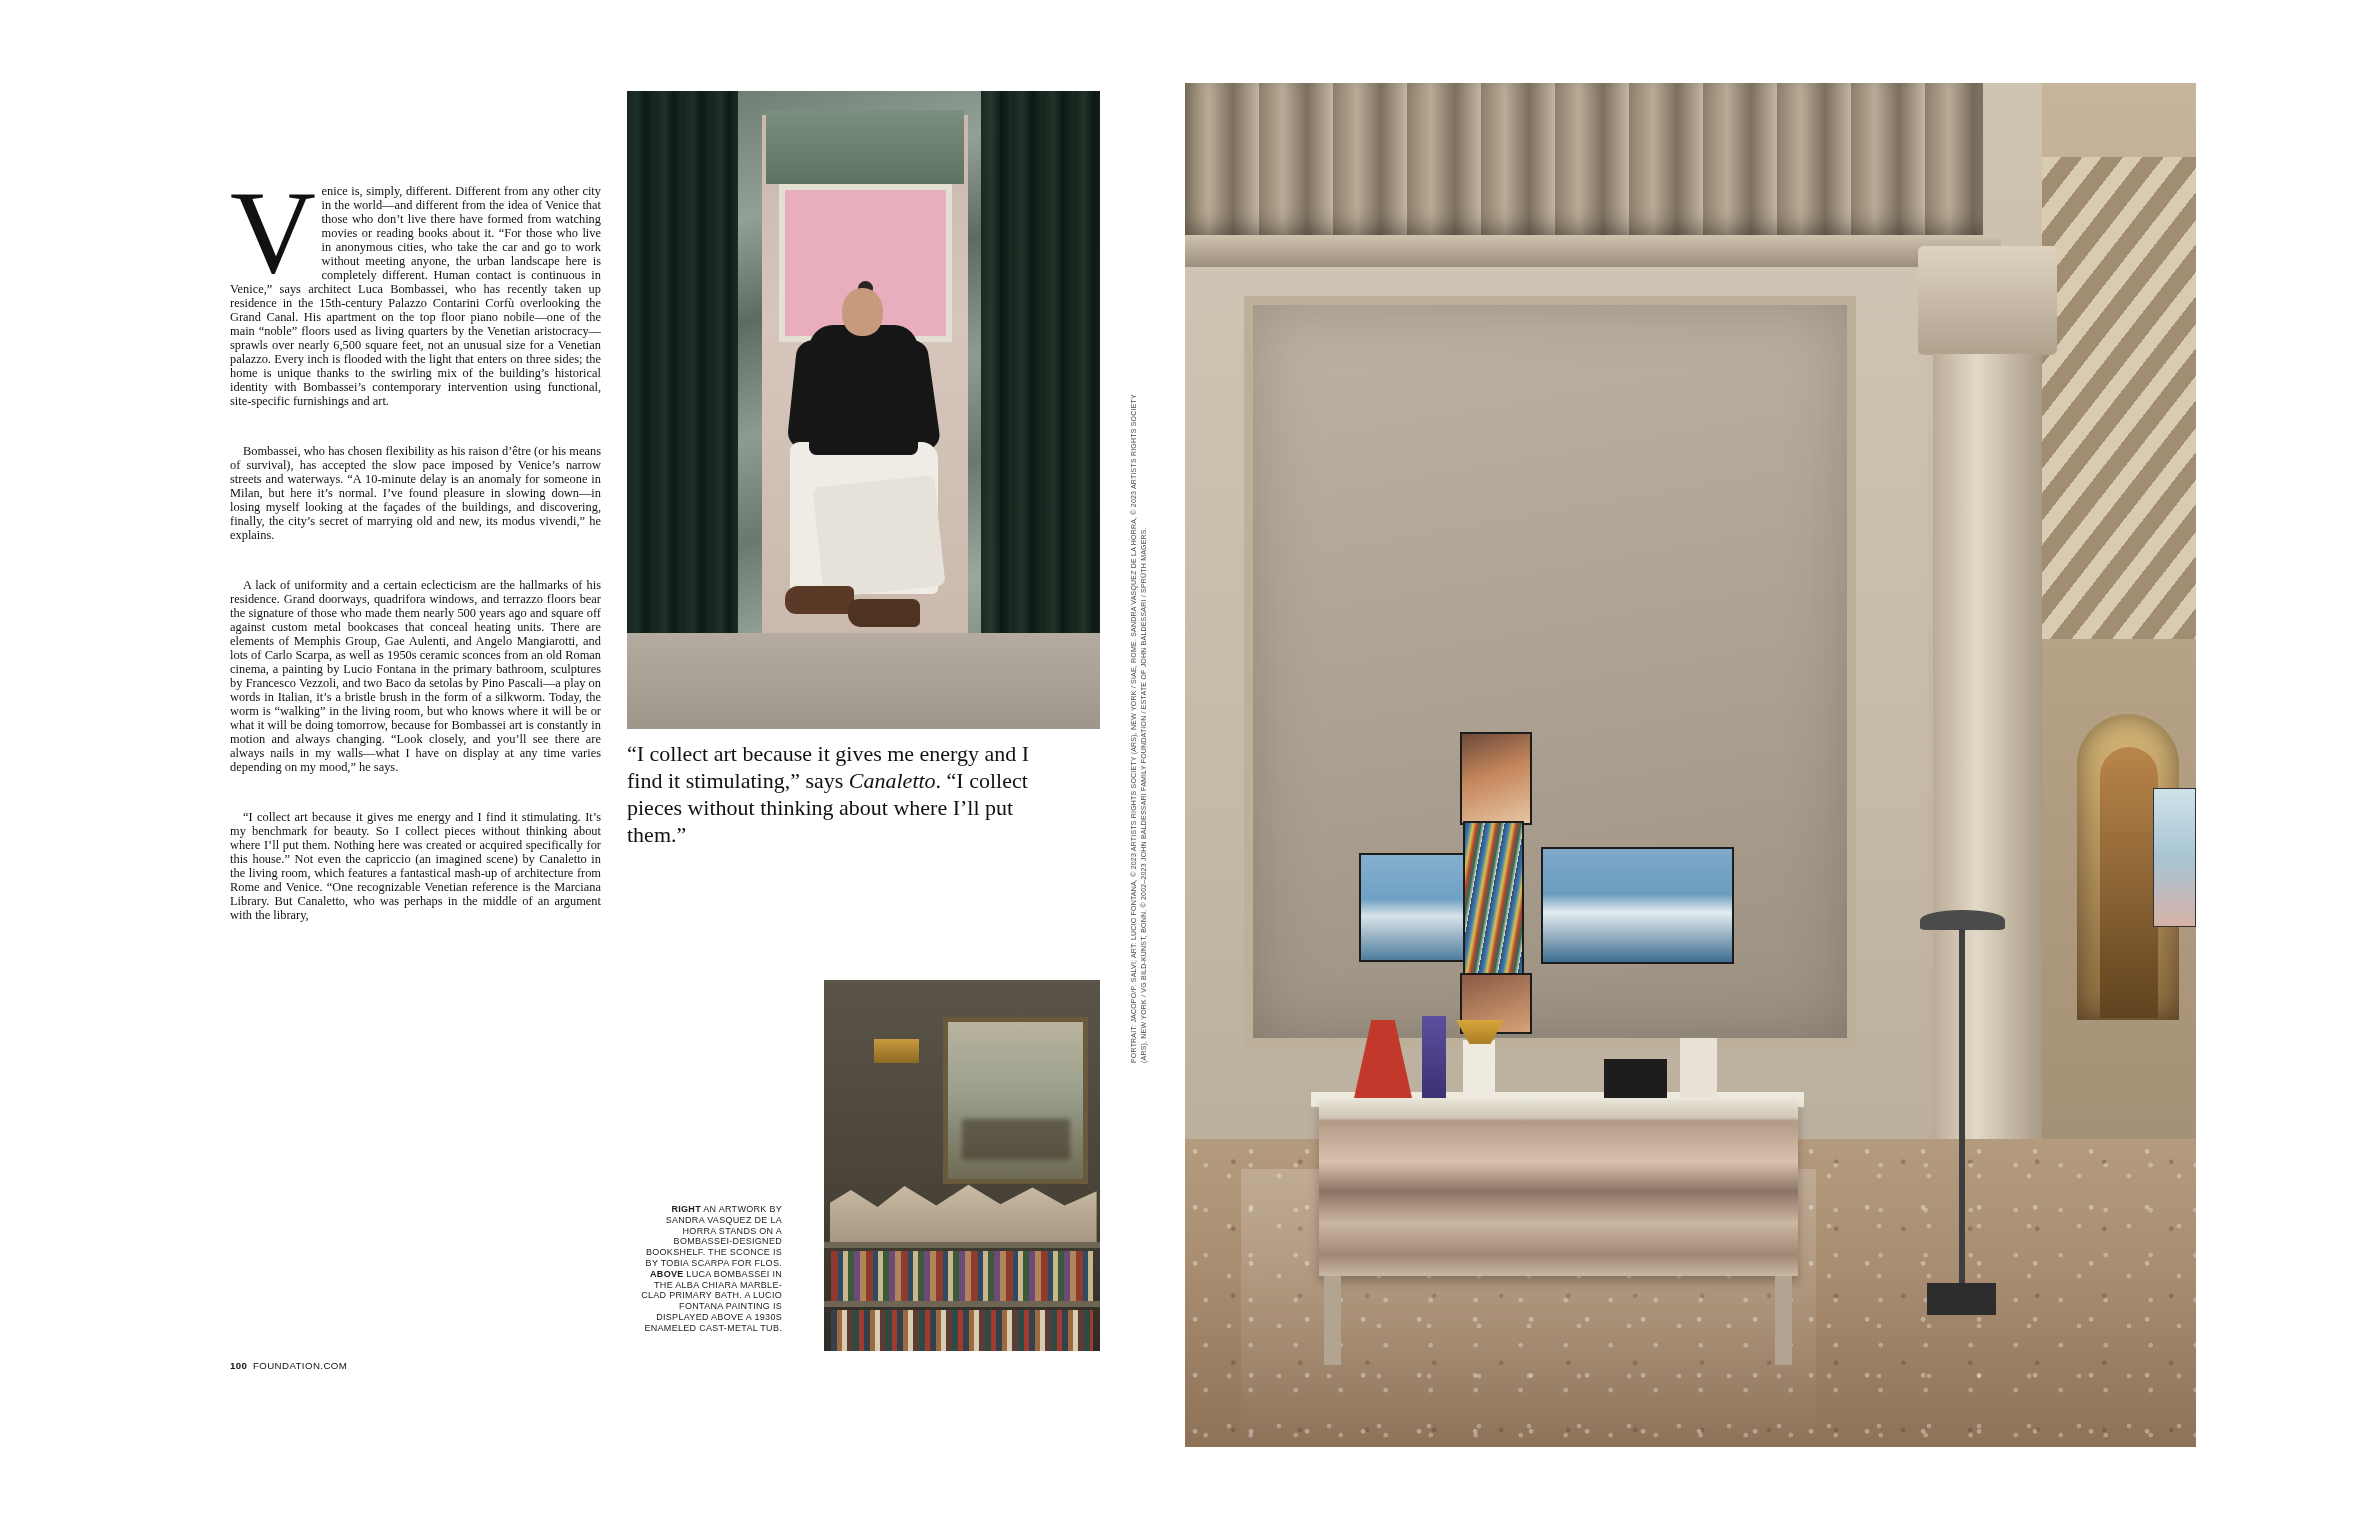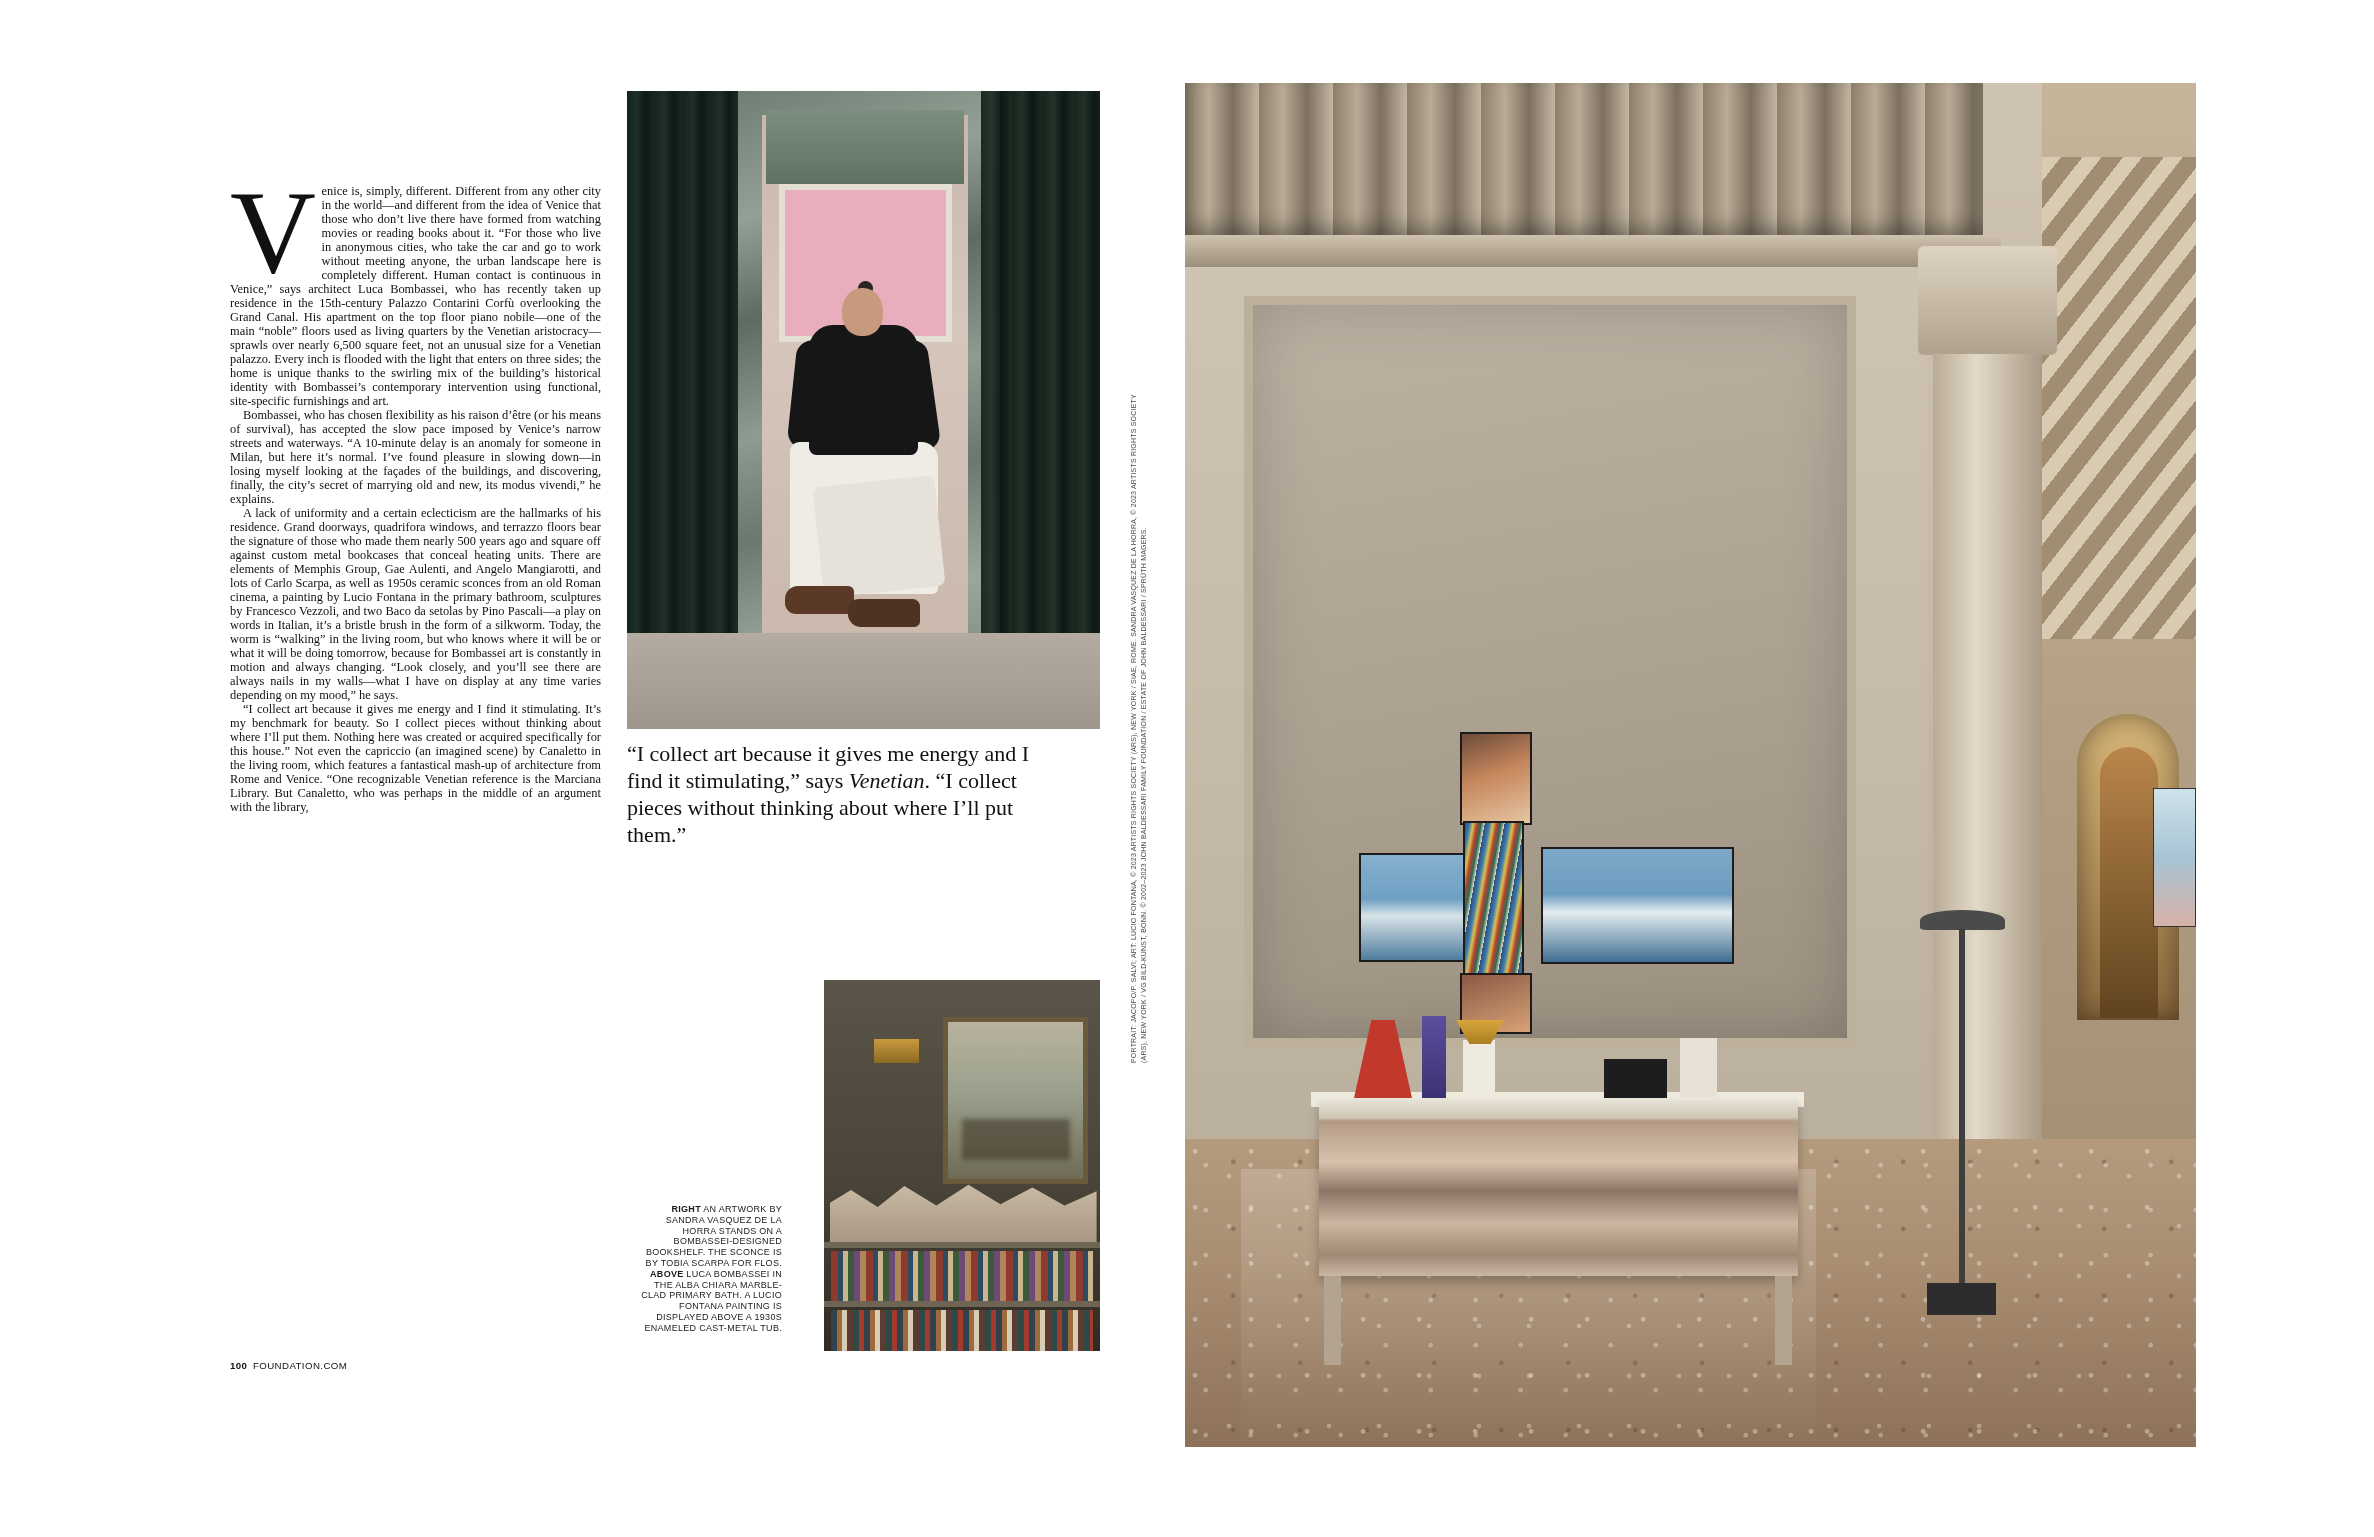--- a/index.html
+++ b/index.html
@@ -31,20 +31,21 @@
     line-height: 14px;
     color: #111111;
     text-align: justify;
     hyphens: auto;
   }
   .text-col p {
     margin: 0;
   }
   .text-col p + p {
     text-indent: 13px;
+    margin-top: 36px;
   }
   .dropcap {
     float: left;
     font-family: "Liberation Serif", serif;
     font-size: 119px;
     line-height: 89px;
     font-weight: 400;
     margin: 3.7px 5.6px 0 0;
     color: #111111;
   }
@@ -497,21 +498,21 @@
     <div class="man-arm-r"></div>
     <div class="man-legs"></div>
     <div class="man-leg2"></div>
     <div class="man-body"></div>
     <div class="man-head"></div>
     <div class="shoe1"></div>
     <div class="shoe2"></div>
   </div>
 
   <div class="pullquote">
-    <span>“I collect art because it gives me energy and I find it stimulating,” says </span><em>Venetian</em><span>. “I collect pieces without thinking about where I’ll put them.”</span>
+    <span>“I collect art because it gives me energy and I find it stimulating,” says </span><em>Canaletto</em><span>. “I collect pieces without thinking about where I’ll put them.”</span>
   </div>
 
   <div class="bookshelf">
     <div class="wall"></div>
     <div class="sconce"></div>
     <div class="painting"></div>
     <div class="shelfobjects"></div>
     <div class="shelf"></div>
     <div class="books"></div>
     <div class="shelf2"></div>

